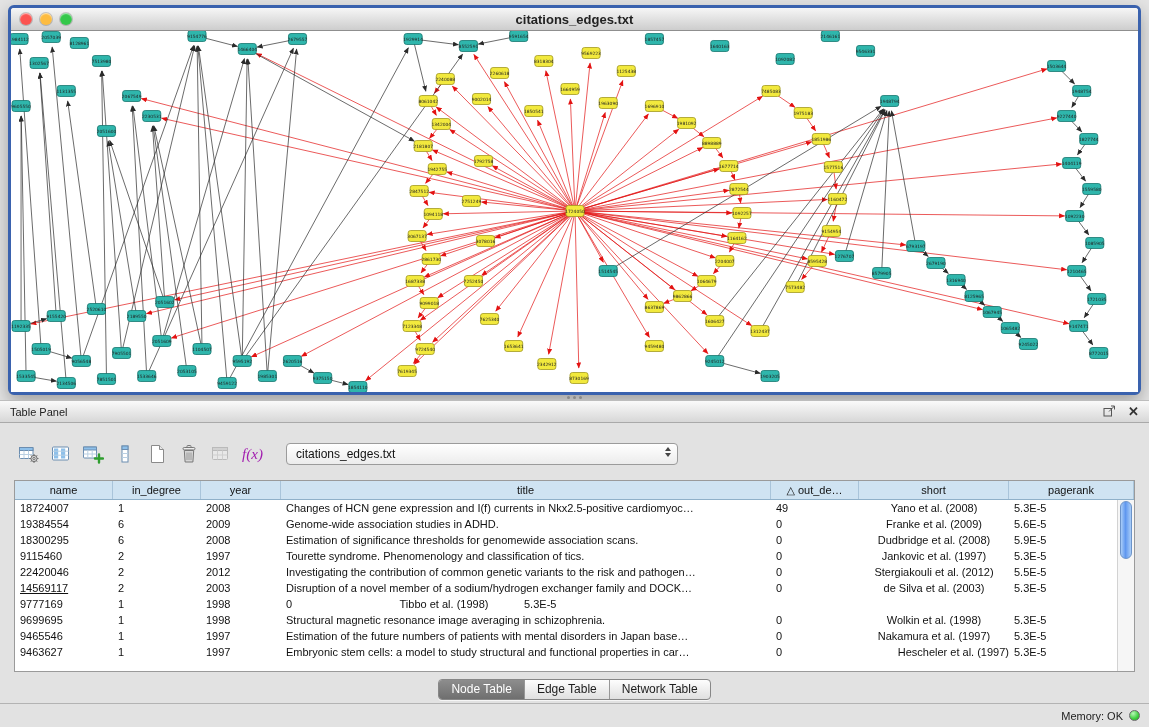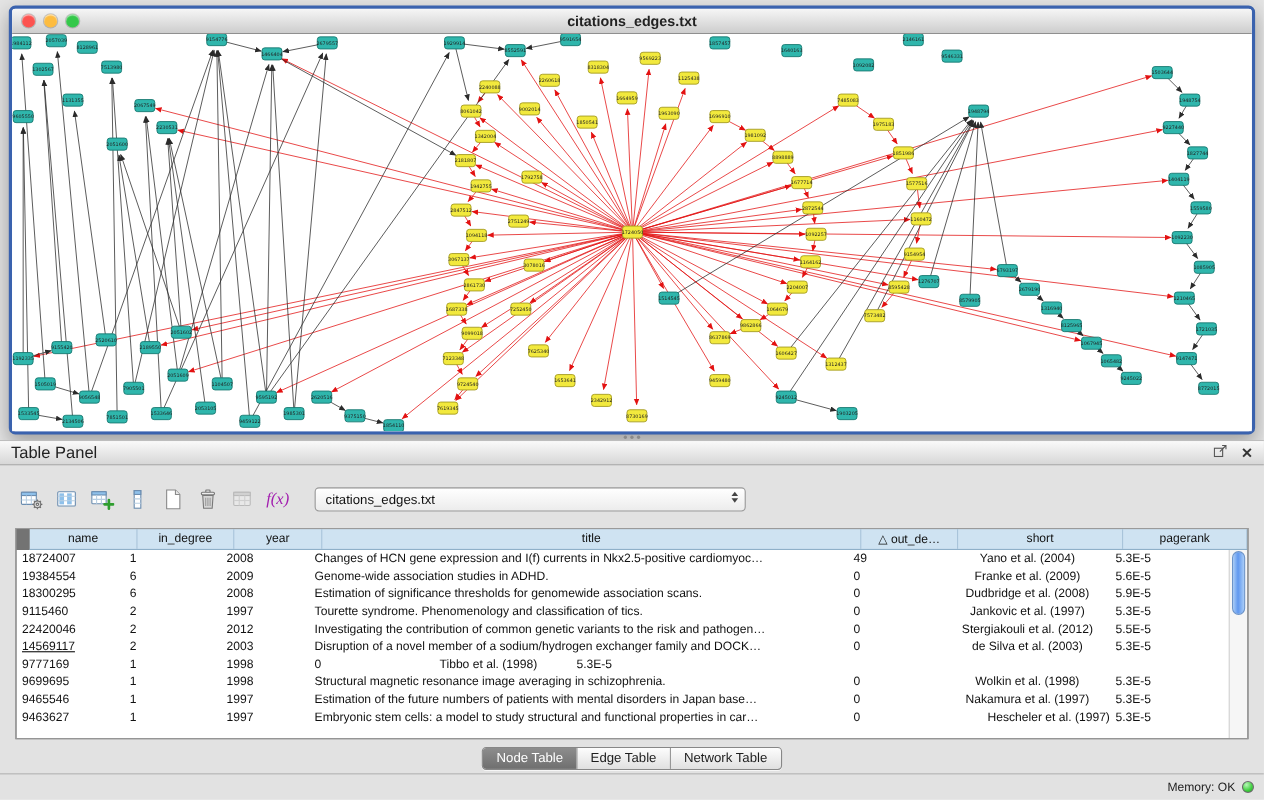--- a/index.html
+++ b/index.html
@@ -37,21 +37,21 @@
 
   
   #table-panel{
     position:absolute;left:0;top:400px;width:1149px;height:327px;
     background:#e2e2e2;border-top:1px solid #bdbdbd;box-sizing:border-box;
   }
   .panel-header{
     height:21px;background:linear-gradient(#fafafa,#d7d7d7);
     border-bottom:1px solid #a9a9a9;display:flex;align-items:center;padding:0 10px;
   }
-  .panel-title{font-size:15px;color:#222;}
+  .panel-title{font-size:11px;color:#222;}
   .panel-header-icons{margin-left:auto;display:flex;gap:12px;align-items:center;}
   .close-x{font-size:13px;font-weight:bold;color:#333;line-height:12px;cursor:default;}
 
   .toolbar{display:flex;align-items:center;margin:15px 14px 0;height:32px;}
   .tb-btn{
     width:29px;height:29px;border:none;background:transparent;padding:2px;margin-right:3px;
     display:flex;align-items:center;justify-content:center;cursor:default;
   }
   .fx-btn{font-style:italic;font-family:"Liberation Serif",serif;font-size:15px;color:#a21caf;}
   .combo{
@@ -59,22 +59,22 @@
     background:linear-gradient(#ffffff,#ececec);
     border:1px solid #9b9b9b;border-radius:4px;
     display:flex;align-items:center;font-size:12px;color:#111;
     padding-left:9px;position:relative;
   }
   .combo-arrows{position:absolute;right:6px;top:3px;display:flex;flex-direction:column;align-items:center;}
   .arr-up{width:0;height:0;border-left:3.5px solid transparent;border-right:3.5px solid transparent;border-bottom:4.5px solid #444;margin-bottom:2px;}
   .arr-dn{width:0;height:0;border-left:3.5px solid transparent;border-right:3.5px solid transparent;border-top:4.5px solid #444;}
 
   .table-box{
-    position:relative;margin:10px 14px 0;height:190px;background:#737373;
-    border:1px solid #9a9a9a;overflow:hidden;padding-left:12px;
+    position:relative;margin:10px 14px 0;height:190px;background:#7dd3fc;
+    border:1px solid #9a9a9a;overflow:hidden;
   }
   #grid-header{display:flex;height:18px;background:var(--table_header_bg,#cfe3f2);border-bottom:1px solid #8fb0c9;}
   .hcell{
     font-size:11px;color:#111;display:flex;align-items:center;justify-content:center;
     border-right:1px solid #a9c4da;box-sizing:border-box;white-space:nowrap;overflow:hidden;
   }
   #grid-body{position:absolute;top:19px;left:0;right:16px;bottom:0;overflow:hidden;background:#fff;}
   .trow{display:flex;height:16px;}
   .tcell{
     display:block;font-size:11px;line-height:16px;color:#111;
@@ -894,21 +894,21 @@
         <div class="hcell" style="width: 150px;">short</div>
         <div class="hcell" style="width: 88px; flex: 1 1 0%;">pagerank</div>
       </div>
     <div id="grid-body">
         <div class="trow">
           <div class="tcell" style="width: 98px;">18724007</div>
           <div class="tcell" style="width: 88px;">1</div>
           <div class="tcell" style="width: 80px;">2008</div>
           <div class="tcell" style="width: 490px;">Changes of HCN gene expression and I(f) currents in Nkx2.5-positive cardiomyoc…</div>
           <div class="tcell" style="width: 88px;">49</div>
-          <div class="tcell center" style="width: 150px;">Yano et al. (2004)</div>
+          <div class="tcell center" style="width: 150px;">Yano et al. (2008)</div>
           <div class="tcell" style="width: 88px; flex: 1 1 0%;">5.3E-5</div>
         </div>
         <div class="trow">
           <div class="tcell" style="width: 98px;">19384554</div>
           <div class="tcell" style="width: 88px;">6</div>
           <div class="tcell" style="width: 80px;">2009</div>
           <div class="tcell" style="width: 490px;">Genome-wide association studies in ADHD.</div>
           <div class="tcell" style="width: 88px;">0</div>
           <div class="tcell center" style="width: 150px;">Franke et al. (2009)</div>
           <div class="tcell" style="width: 88px; flex: 1 1 0%;">5.6E-5</div>

